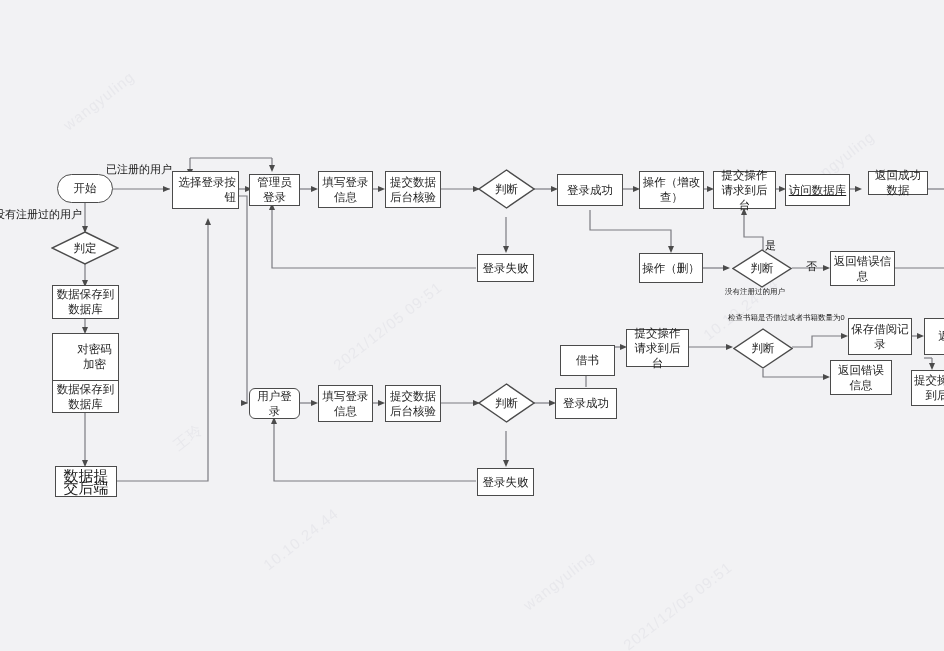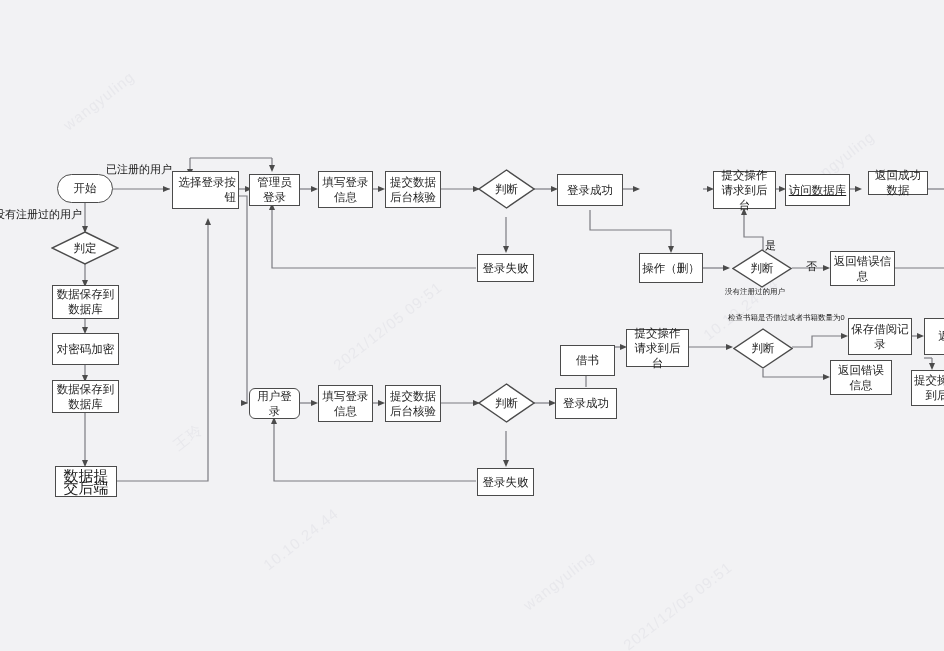--- a/index.html
+++ b/index.html
@@ -244,21 +244,21 @@
 
   <div class="diamond" style="left:51px; top:231px; width:68px; height:34px;">
     <svg class="dshape" viewBox="0 0 68 34" preserveAspectRatio="none">
       <polygon points="34,1 67,17 34,33 1,17" fill="#ffffff" stroke="#4b4b4b" stroke-width="1.4"></polygon>
     </svg>
     <div class="dlabel">判定</div>
   </div>
 
   <div class="node" style="left:52px; top:285px; width:67px; height:34px;">数据保存到数据库</div>
 
-  <div class="node" style="left:52px; top:333px; width:67px; height:32px;">对密码加密</div>
+  <div class="node" style="left:52px; top:333px; width:67px; height:48px;padding-left:20px;">对密码加密</div>
 
   <div class="node" style="left:52px; top:380px; width:67px; height:33px;">数据保存到数据库</div>
 
   <div class="node small" style="left:55px; top:466px; width:62px; height:31px;">数据提交后端</div>
 
   <div class="node" style="left:172px; top:171px; width:67px; height:38px;text-align:right;">选择登录按钮</div>
 
   <div class="node" style="left:249px; top:174px; width:51px; height:32px;">管理员登录</div>
 
   <div class="node" style="left:318px; top:171px; width:55px; height:37px;">填写登录信息</div>
@@ -269,20 +269,21 @@
     <svg class="dshape" viewBox="0 0 57 40" preserveAspectRatio="none">
       <polygon points="28.5,1 56,20 28.5,39 1,20" fill="#ffffff" stroke="#4b4b4b" stroke-width="1.4"></polygon>
     </svg>
     <div class="dlabel">判断</div>
   </div>
 
   <div class="node" style="left:477px; top:254px; width:57px; height:28px;">登录失败</div>
 
   <div class="node" style="left:557px; top:174px; width:66px; height:32px;">登录成功</div>
 
+  <div class="node" style="left:639px; top:171px; width:65px; height:38px;">操作（增改查）</div>
 
   <div class="node" style="left:713px; top:171px; width:63px; height:38px;">提交操作请求到后台</div>
 
   <div class="node" style="left:785px; top:174px; width:65px; height:32px;text-decoration:underline;">访问数据库</div>
 
   <div class="node" style="left:861px; top:171px; width:60px; height:24px;margin-left:7px;">返回成功数据</div>
 
   <div class="node" style="left:639px; top:253px; width:64px; height:30px;">操作（删）</div>
 
   <div class="diamond" style="left:732px; top:249px; width:60px; height:39px;">

